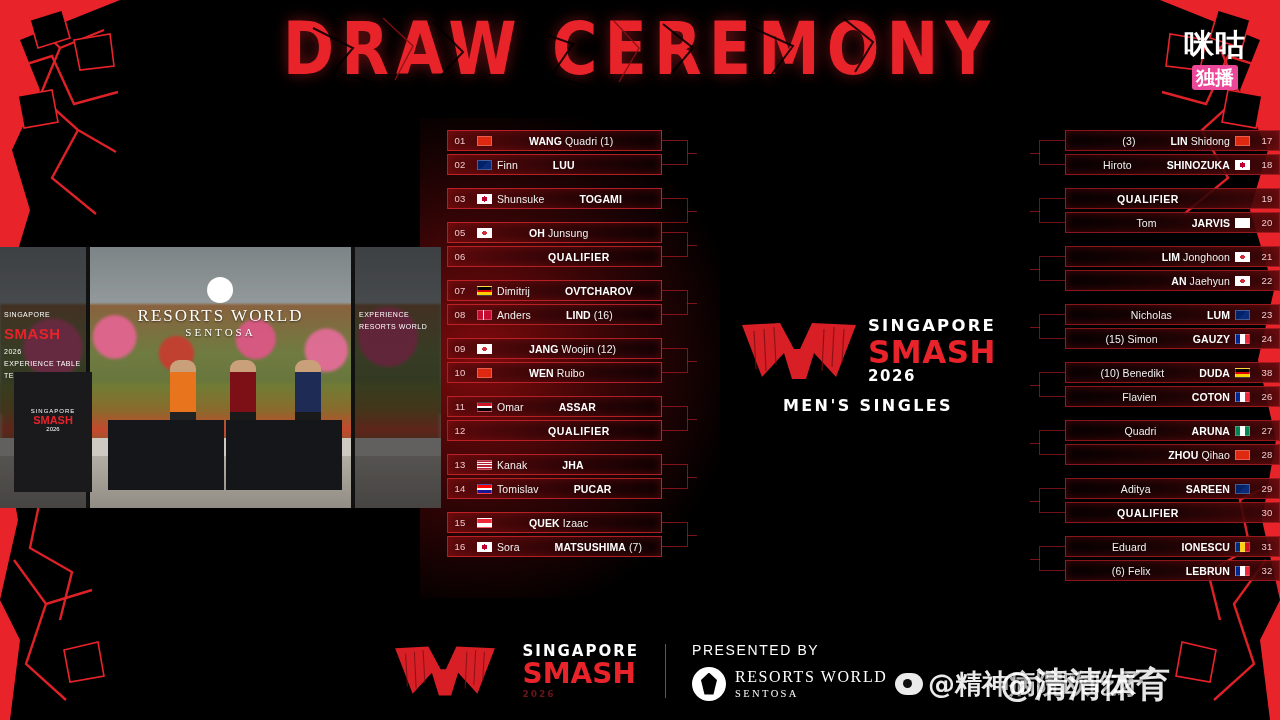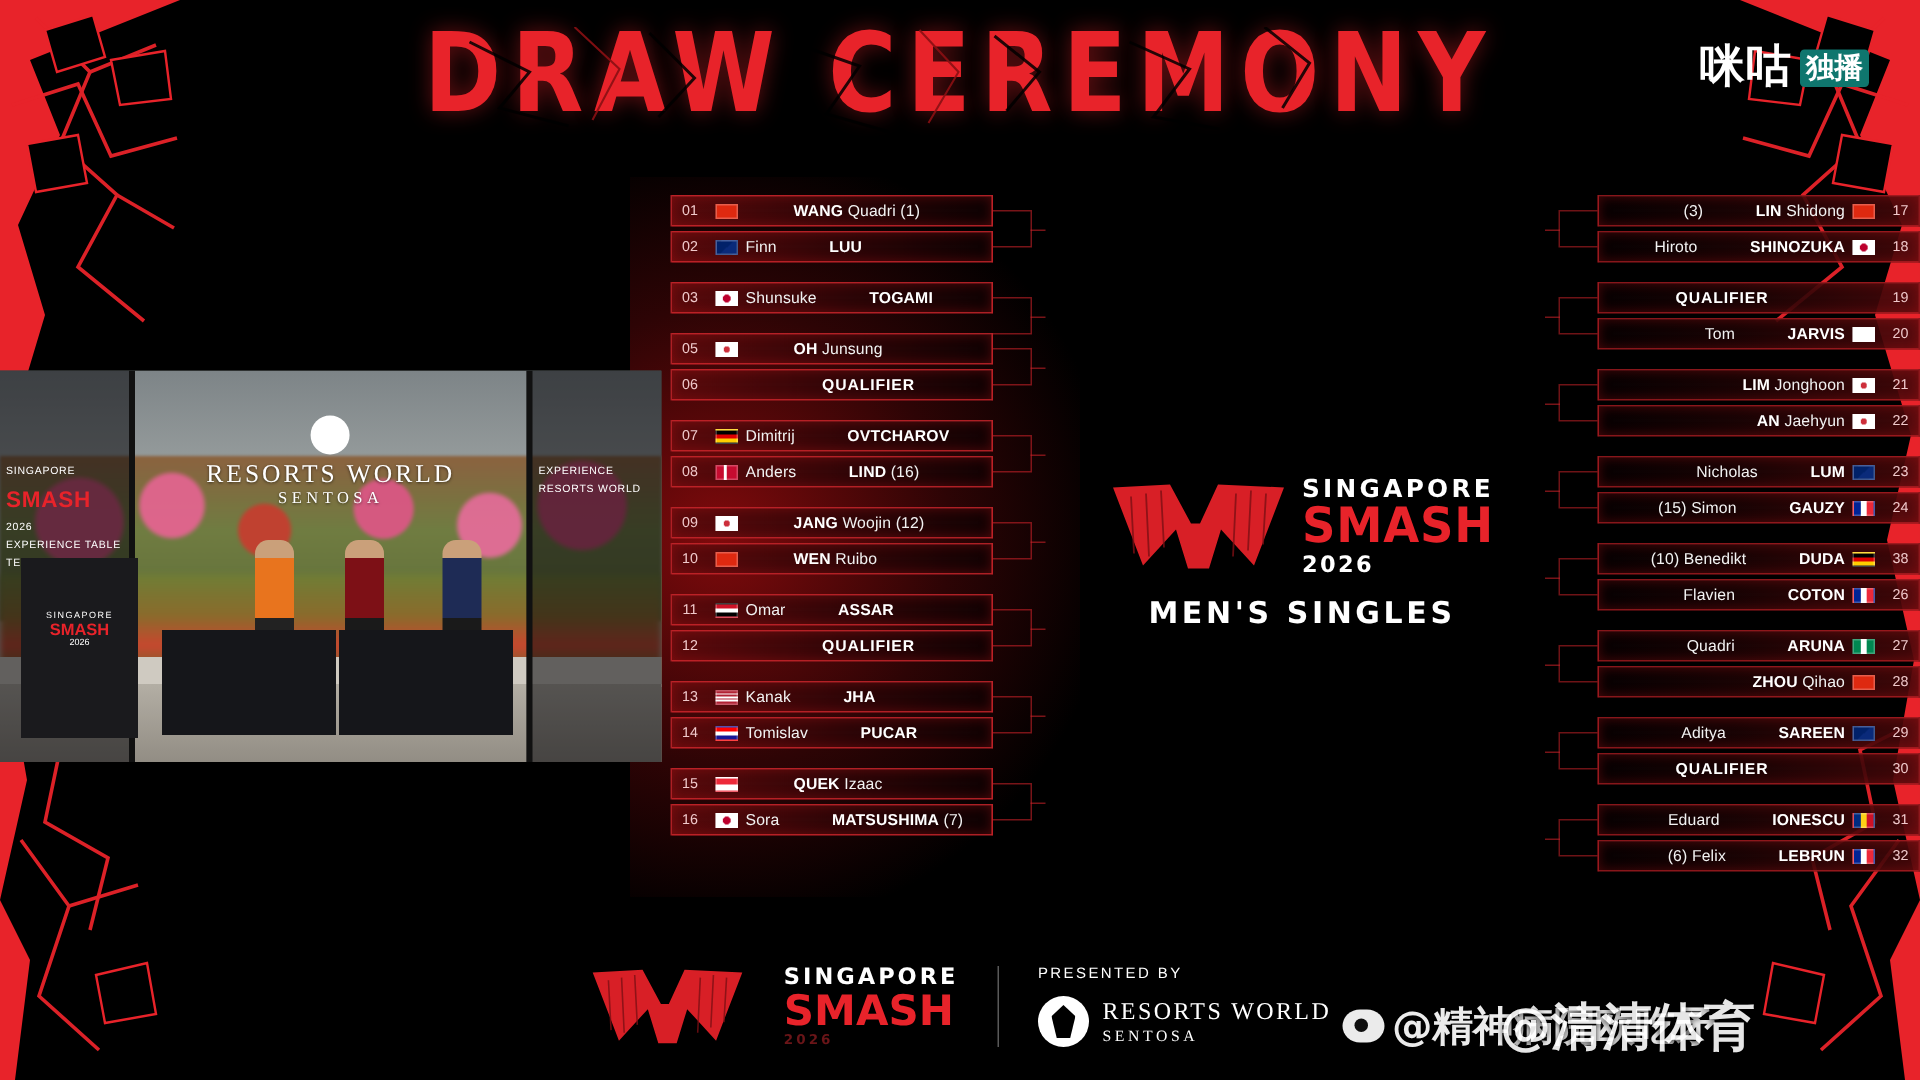--- a/index.html
+++ b/index.html
@@ -19,23 +19,23 @@
     font-family:"DejaVu Sans", sans-serif;
     font-size:62px; font-weight:bold; letter-spacing:7px;
     color:#e8232a;
     line-height:1;
     transform:scaleY(1.18);
     text-shadow:0 0 14px rgba(232,35,42,.45);
   }
   .title-crack { position:absolute; left:0; right:0; top:0; height:72px; pointer-events:none; }
 
   
-  .migu { position:absolute; right:34px; top:30px; z-index:6; display:flex; align-items:center; gap:5px; }
+  .migu { position:absolute; right:34px; top:30px; z-index:6; display:flex; align-items:center; gap:5px;flex-direction:column; }
   .migu-text { font-family:"DejaVu Sans", sans-serif; font-size:30px; font-weight:bold; color:#fff; letter-spacing:1px; line-height:1; }
-  .migu-badge { background:#0f766e; color:#fff; font-size:19px; font-weight:bold; padding:3px 4px; border-radius:3px; line-height:1; }
+  .migu-badge { background:#ec4899; color:#fff; font-size:19px; font-weight:bold; padding:3px 4px; border-radius:3px; line-height:1; }
 
   
   .video { position:absolute; left:0; top:247px; width:441px; height:261px; z-index:5; overflow:hidden; background:#2b2e2a; }
   .video .sky { position:absolute; inset:0; background:linear-gradient(180deg,#7d8487 0%,#9aa0a0 28%,#b8b4ad 55%,#c9c4bb 100%); }
   .video .flowers { position:absolute; left:0; right:0; top:22%; height:42%;
       background:
         radial-gradient(circle at 12% 40%, #d94f7a 0 7%, transparent 8%),
         radial-gradient(circle at 26% 30%, #e0628a 0 6%, transparent 7%),
         radial-gradient(circle at 40% 45%, #c23c2a 0 6%, transparent 7%),
         radial-gradient(circle at 58% 32%, #d8557f 0 7%, transparent 8%),
@@ -114,33 +114,33 @@
 
   
   .center-logo { position:absolute; left:728px; top:318px; width:280px; z-index:4; text-align:center; }
   .cl-top { display:flex; align-items:center; justify-content:center; gap:10px; }
   .smash-mark { width:118px; height:64px; position:relative; }
   .smash-mark svg { width:100%; height:100%; }
   .cl-words { text-align:left; line-height:1; }
   .cl-sing { font-family:"DejaVu Sans", sans-serif; font-size:16.5px; font-weight:bold; letter-spacing:2.2px; color:#fff; }
   .cl-smash { font-family:"DejaVu Sans", sans-serif; font-size:31px; font-weight:bold; letter-spacing:.5px; color:#e8232a; margin:1px 0 0; transform:scaleY(1.05); }
   .cl-year { font-family:"DejaVu Sans", sans-serif; font-size:15px; font-weight:bold; letter-spacing:1.6px; color:#fff; margin-top:2px; }
-  .cl-event { font-family:"DejaVu Sans", sans-serif; font-size:20px; font-weight:bold; letter-spacing:2.4px; color:#fff; margin-top:12px; }
+  .cl-event { font-family:"DejaVu Sans", sans-serif; font-size:16px; font-weight:bold; letter-spacing:2.4px; color:#fff; margin-top:12px; }
 
   
   .footer { position:absolute; left:0; right:0; bottom:14px; height:70px; z-index:5; display:flex; align-items:center; justify-content:center; gap:26px; }
   .f-mark { width:104px; height:56px; }
   .f-mark svg { width:100%; height:100%; }
   .f-words { text-align:left; line-height:1; }
   .f-sing { font-family:"DejaVu Sans", sans-serif; font-size:15px; font-weight:bold; letter-spacing:2px; color:#fff; }
   .f-smash { font-family:"DejaVu Sans", sans-serif; font-size:28px; font-weight:bold; color:#e8232a; margin-top:1px; }
   .f-year { font-family:"DejaVu Sans", sans-serif; font-size:9px; font-weight:bold; letter-spacing:2px; color:#6a1518; margin-top:2px; }
   .f-div { width:1px; height:54px; background:rgba(255,255,255,.35); }
   .f-pres { text-align:left; }
-  .f-pres .pb { font-size:10px; letter-spacing:1.6px; color:#fff; margin-bottom:9px; }
+  .f-pres .pb { font-size:14px; letter-spacing:1.6px; color:#fff; margin-bottom:9px; }
   .f-rw { display:flex; align-items:center; gap:9px; }
   .f-rw .rwc { width:34px; height:34px; border-radius:50%; background:#fff; position:relative; }
   .f-rw .rwc::after { content:""; position:absolute; left:9px; top:6px; width:16px; height:22px; background:#000; clip-path:polygon(50% 0,100% 34%,78% 100%,22% 100%,0 34%); }
   .f-rw .rwt1 { font-family:"Liberation Serif", serif; font-size:16px; letter-spacing:1.6px; color:#fff; }
   .f-rw .rwt2 { font-family:"Liberation Serif", serif; font-size:10.5px; letter-spacing:2.4px; color:#fff; margin-top:2px; }
 
   
   .wm { position:absolute; z-index:8; white-space:nowrap; font-family:"DejaVu Sans", sans-serif; }
   .wm-weibo { left:895px; bottom:18px; display:flex; align-items:center; gap:5px;
       font-size:27px; font-weight:bold; color:#fff; opacity:.92; text-shadow:0 1px 3px rgba(0,0,0,.8); }

